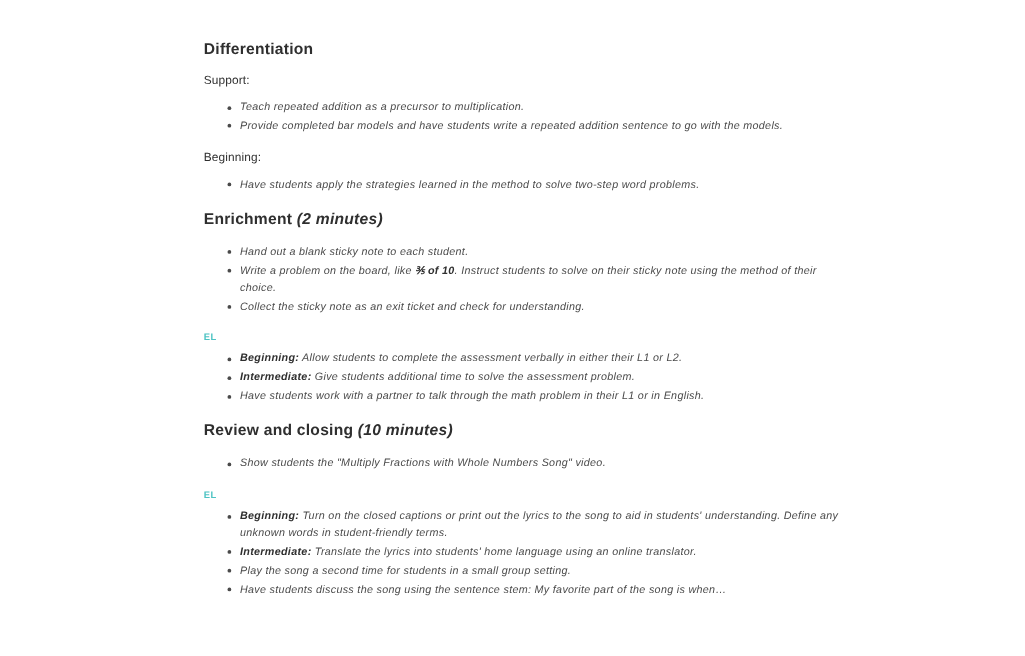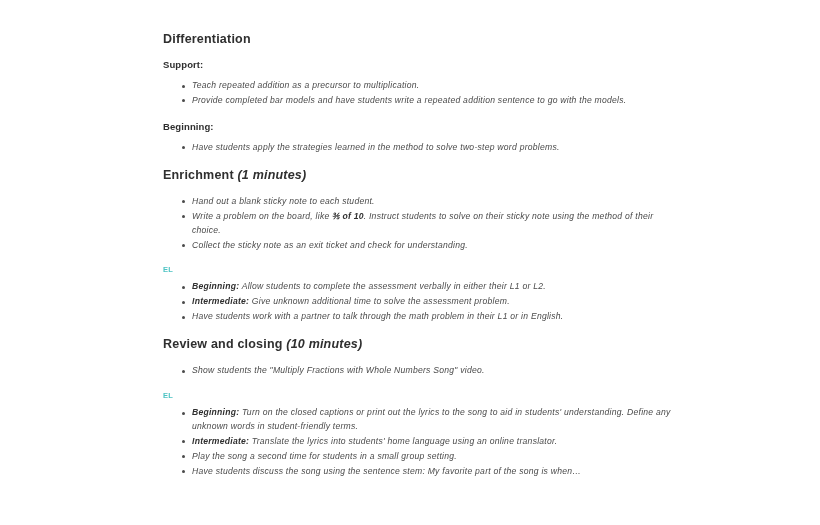--- a/index.html
+++ b/index.html
@@ -32,21 +32,21 @@
     color: #2f2f2f;
     margin: 0 0 13px 0;
     letter-spacing: 0.2px;
   }
   h2.section-title .mins {
     font-style: italic;
     font-weight: bold;
   }
   h3.sub-title {
     font-size: 9.5px;
-    font-weight: bold;
+    font-weight: normal;
     color: #2f2f2f;
     margin: 0 0 9px 0;
     letter-spacing: 0.1px;
   }
   .el-label {
     font-size: 7.5px;
     color: #4cc3c3;
     font-weight: bold;
     margin: 0 0 6px 0;
     letter-spacing: 0.3px;
@@ -94,32 +94,32 @@
       <li>Provide completed bar models and have students write a repeated addition sentence to go with the models.</li>
     </ul>
 
     <h3 class="sub-title">Beginning:</h3>
     <ul class="bullets">
       <li>Have students apply the strategies learned in the method to solve two-step word problems.</li>
     </ul>
 
     <h2 class="section-title">
       <span>Enrichment</span>
-      <span class="mins">(1 minutes)</span>
+      <span class="mins">(2 minutes)</span>
     </h2>
     <ul class="bullets">
       <li>Hand out a blank sticky note to each student.</li>
       <li><span>Write a problem on the board, like </span><span class="b">⅗ of 10</span><span>. Instruct students to solve on their sticky note using the method of their choice.</span></li>
       <li>Collect the sticky note as an exit ticket and check for understanding.</li>
     </ul>
 
     <div class="el-label">EL</div>
     <ul class="bullets">
       <li><span class="b">Beginning:</span><span> Allow students to complete the assessment verbally in either their L1 or L2.</span></li>
-      <li><span class="b">Intermediate:</span><span> Give unknown additional time to solve the assessment problem.</span></li>
+      <li><span class="b">Intermediate:</span><span> Give students additional time to solve the assessment problem.</span></li>
       <li><span>Have students work with a partner to talk through the math problem in their L1 or in English.</span></li>
     </ul>
 
     <h2 class="section-title">
       <span>Review and closing</span>
       <span class="mins">(10 minutes)</span>
     </h2>
     <ul class="bullets">
       <li>Show students the "Multiply Fractions with Whole Numbers Song" video.</li>
     </ul>

